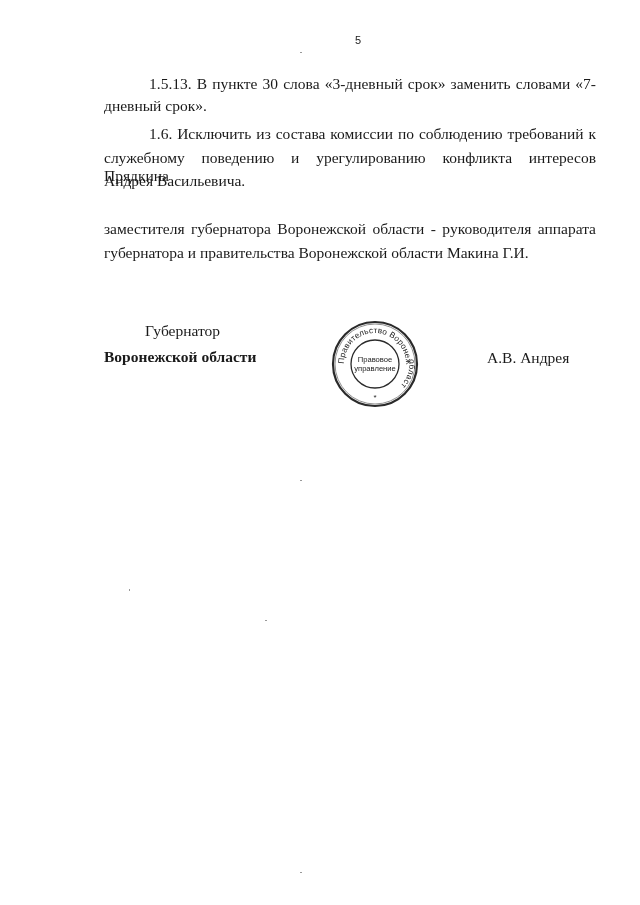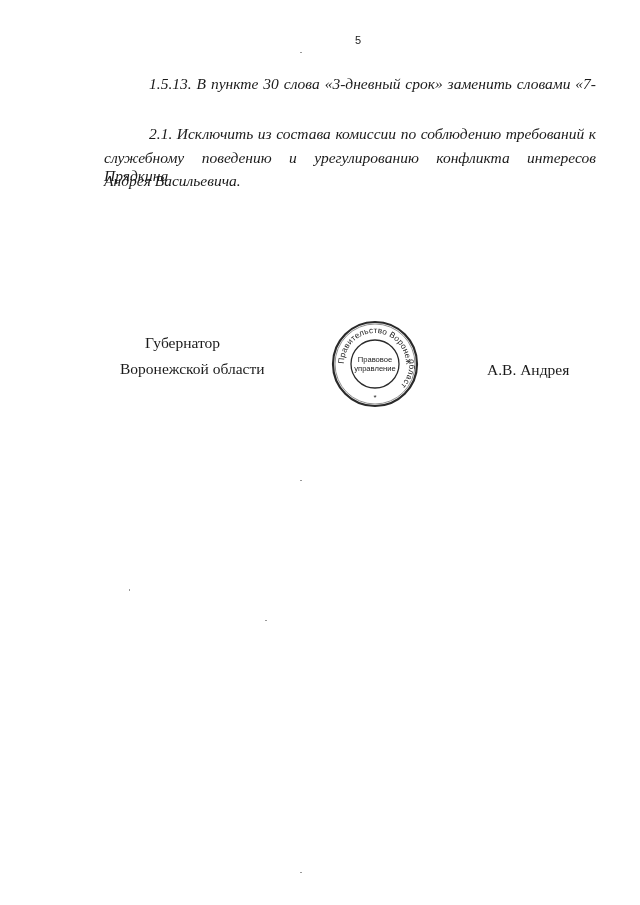--- a/index.html
+++ b/index.html
@@ -32,37 +32,35 @@
       color: #222;
       margin-left: 38px;
     }
     .line {
       position: absolute;
       left: 104px;
       width: 492px;
       font-size: 15.5px;
       line-height: 18px;
       white-space: nowrap;
-      font-style: italic;
     }
     .justify {
       text-align: justify;
       text-align-last: justify;
       white-space: normal;
     }
     .indent {
       left: 149px;
       width: 447px;
     }
     .sig-title {
       position: absolute;
       font-size: 15.5px;
       line-height: 18px;
       white-space: nowrap;
-      margin-top: 12px;
     }
     .stamp {
       position: absolute;
       left: 330px;
       top: 320px;
       width: 90px;
       height: 88px;
     }
     .speck {
       position: absolute;
@@ -72,28 +70,31 @@
     }
   </style>
 </head>
 <body>
 
 <div class="page">
 
   <div class="page-number">5</div>
 
   <div class="line indent justify" style="top:75px;">1.5.13.  В пункте 30 слова «3-дневный срок» заменить словами «7-</div>
+  <div class="line" style="top:97px;">дневный срок».</div>
 
-  <div class="line indent justify" style="top:125px;">2.1.   Исключить из состава комиссии по соблюдению требований к</div>
+  <div class="line indent justify" style="top:125px;">1.6.   Исключить из состава комиссии по соблюдению требований к</div>
   <div class="line justify" style="top:149px;">служебному поведению и урегулированию конфликта интересов Прядкина</div>
   <div class="line" style="top:172px;">Андрея Васильевича.</div>
 
+  <div class="line justify" style="top:220px;">заместителя губернатора Воронежской области - руководителя аппарата</div>
+  <div class="line" style="top:244px;">губернатора и правительства Воронежской области Макина Г.И.</div>
 
   <div class="sig-title" style="left:145px; top:322px;">Губернатор</div>
-  <div class="sig-title" style="left:120px; top:348px;">Воронежской области</div>
+  <div class="sig-title" style="left:104px; top:348px;font-weight:bold;">Воронежской области</div>
   <div class="sig-title" style="left:487px; top:349px;">А.В. Андрея</div>
 
   <div class="stamp">
     <svg width="90" height="88" viewBox="0 0 90 88">
       <defs>
         <path id="stampArc" d="M 14,44 A 31,31 0 1,1 76,44" fill="none"></path>
         <path id="stampArcRight" d="M 45,13 A 31,31 0 0,1 70,66" fill="none"></path>
       </defs>
       <circle cx="45" cy="44" r="42" fill="none" stroke="#2a2a2a" stroke-width="2.2"></circle>
       <circle cx="45" cy="44" r="40" fill="none" stroke="#444" stroke-width="0.6"></circle>

